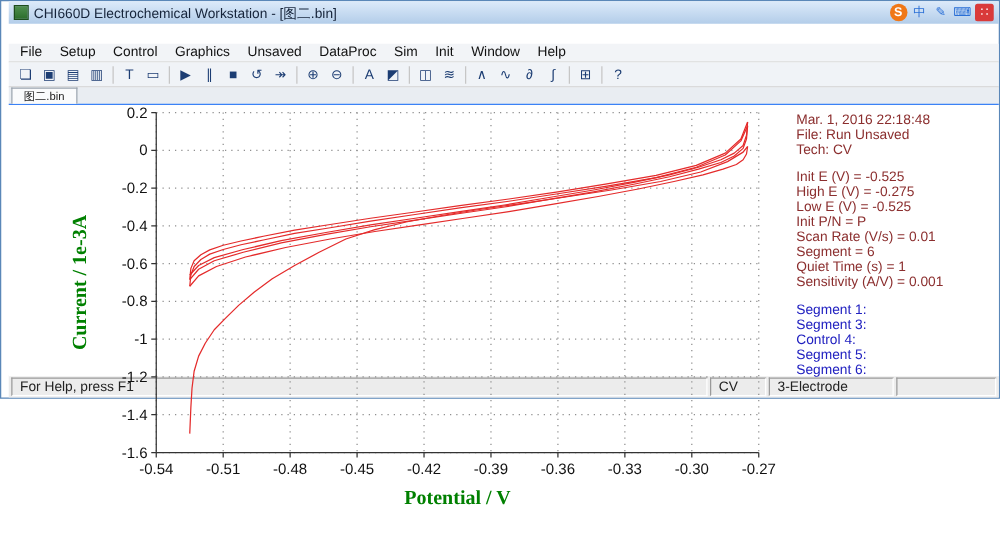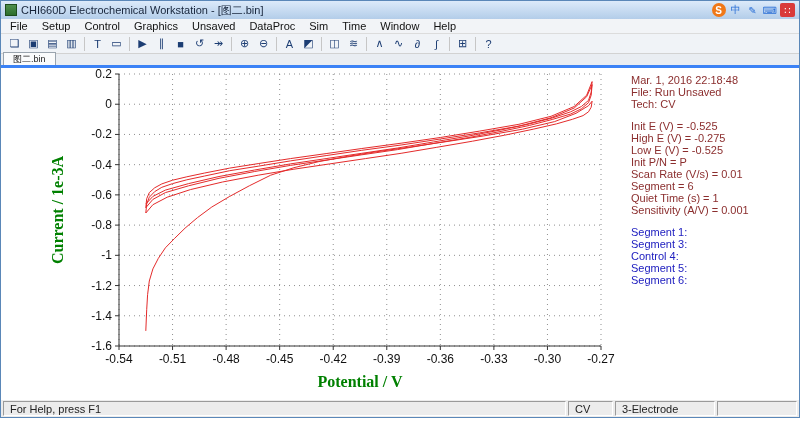--- a/index.html
+++ b/index.html
@@ -1,46 +1,46 @@
 <!DOCTYPE html>
 <html><head>
 <meta charset="utf-8">
 <style>
   * { margin:0; padding:0; box-sizing:border-box; }
   html,body { width:800px; height:427px; overflow:hidden; background:#fff;
               font-family:"Liberation Sans", sans-serif; }
-  .window { width:800px; height:418px; display:flex; flex-direction:column;
-            border:1px solid #5a87b8; }
+  .window { width:800px; height:319px; display:flex; flex-direction:column;
+            border:1px solid #5a87b8;padding-left:6px; }
 
   
   .titlebar { height:18px; flex:0 0 18px; background:linear-gradient(#dceafa,#b3cde9);
               display:flex; align-items:center; padding:0 4px; font-size:11px; color:#16243a; }
   .app-ico { width:12px; height:12px; background:linear-gradient(#4f8f4f,#2c6e2c);
              border:1px solid #1d4d1d; margin-right:4px; flex:0 0 12px; }
   .title-text { flex:1; white-space:nowrap; overflow:hidden; }
   .tray { display:flex; align-items:center; gap:3px; }
   .tray-ic { height:14px; min-width:14px; display:flex; align-items:center; justify-content:center;
              font-size:10px; color:#2a6fd6; }
   .badge-orange { background:#f07818; color:#fff; border-radius:50%; width:14px; font-weight:bold; }
   .badge-red { background:#d93a3a; color:#fff; border-radius:2px; width:15px; }
 
   
   .menubar { height:15px; flex:0 0 15px; background:#f2f4f7; border-bottom:1px solid #dcdcdc;
-             display:flex; align-items:center; font-size:11px; color:#111; padding-left:2px; }
+             display:flex; align-items:center; font-size:11px; color:#111; padding-left:2px;margin-top:16px; }
   .menu-item { padding:0 7px; cursor:default; }
 
   
   .toolbar { height:20px; flex:0 0 20px; background:#f0f3f7; border-bottom:1px solid #d2d2d2;
              display:flex; align-items:center; padding:0 4px; }
   .tool { width:19px; height:17px; display:flex; align-items:center; justify-content:center;
           font-size:11px; color:#1c3d73; }
   .tool-sep { width:1px; height:14px; background:#c6c6c6; margin:0 3px; }
 
   
-  .tabrow { height:14px; flex:0 0 14px; background:#e9edf2; border-bottom:3px solid #3b82f6;
+  .tabrow { height:14px; flex:0 0 14px; background:#e9edf2; border-bottom:1px solid #3b82f6;
             display:flex; align-items:flex-end; padding-left:2px; }
   .tab { height:13px; padding:0 9px; background:#fafbfc; border:1px solid #9aa4ae; border-bottom:none;
          font-size:9px; display:flex; align-items:center; color:#222; }
 
   
   .main { flex:1; background:#fff; position:relative; }
   #chart-svg { position:absolute; left:0; top:0; }
   .grid { stroke:#8f8f8f; stroke-width:1; stroke-dasharray:1 4; }
   .axis { stroke:#333; stroke-width:1; }
   .tick { stroke:#333; stroke-width:1; }
@@ -83,21 +83,21 @@
   </div>
 
   <div class="menubar">
       <span class="menu-item">File</span>
       <span class="menu-item">Setup</span>
       <span class="menu-item">Control</span>
       <span class="menu-item">Graphics</span>
       <span class="menu-item">Unsaved</span>
       <span class="menu-item">DataProc</span>
       <span class="menu-item">Sim</span>
-      <span class="menu-item">Time</span>
+      <span class="menu-item">Init</span>
       <span class="menu-item">Window</span>
       <span class="menu-item">Help</span>
     </div>
 
   <div class="toolbar">
       <span class="tool">❏</span>
       <span class="tool">▣</span>
       <span class="tool">▤</span>
       <span class="tool">▥</span>
       <span class="tool-sep"></span>

